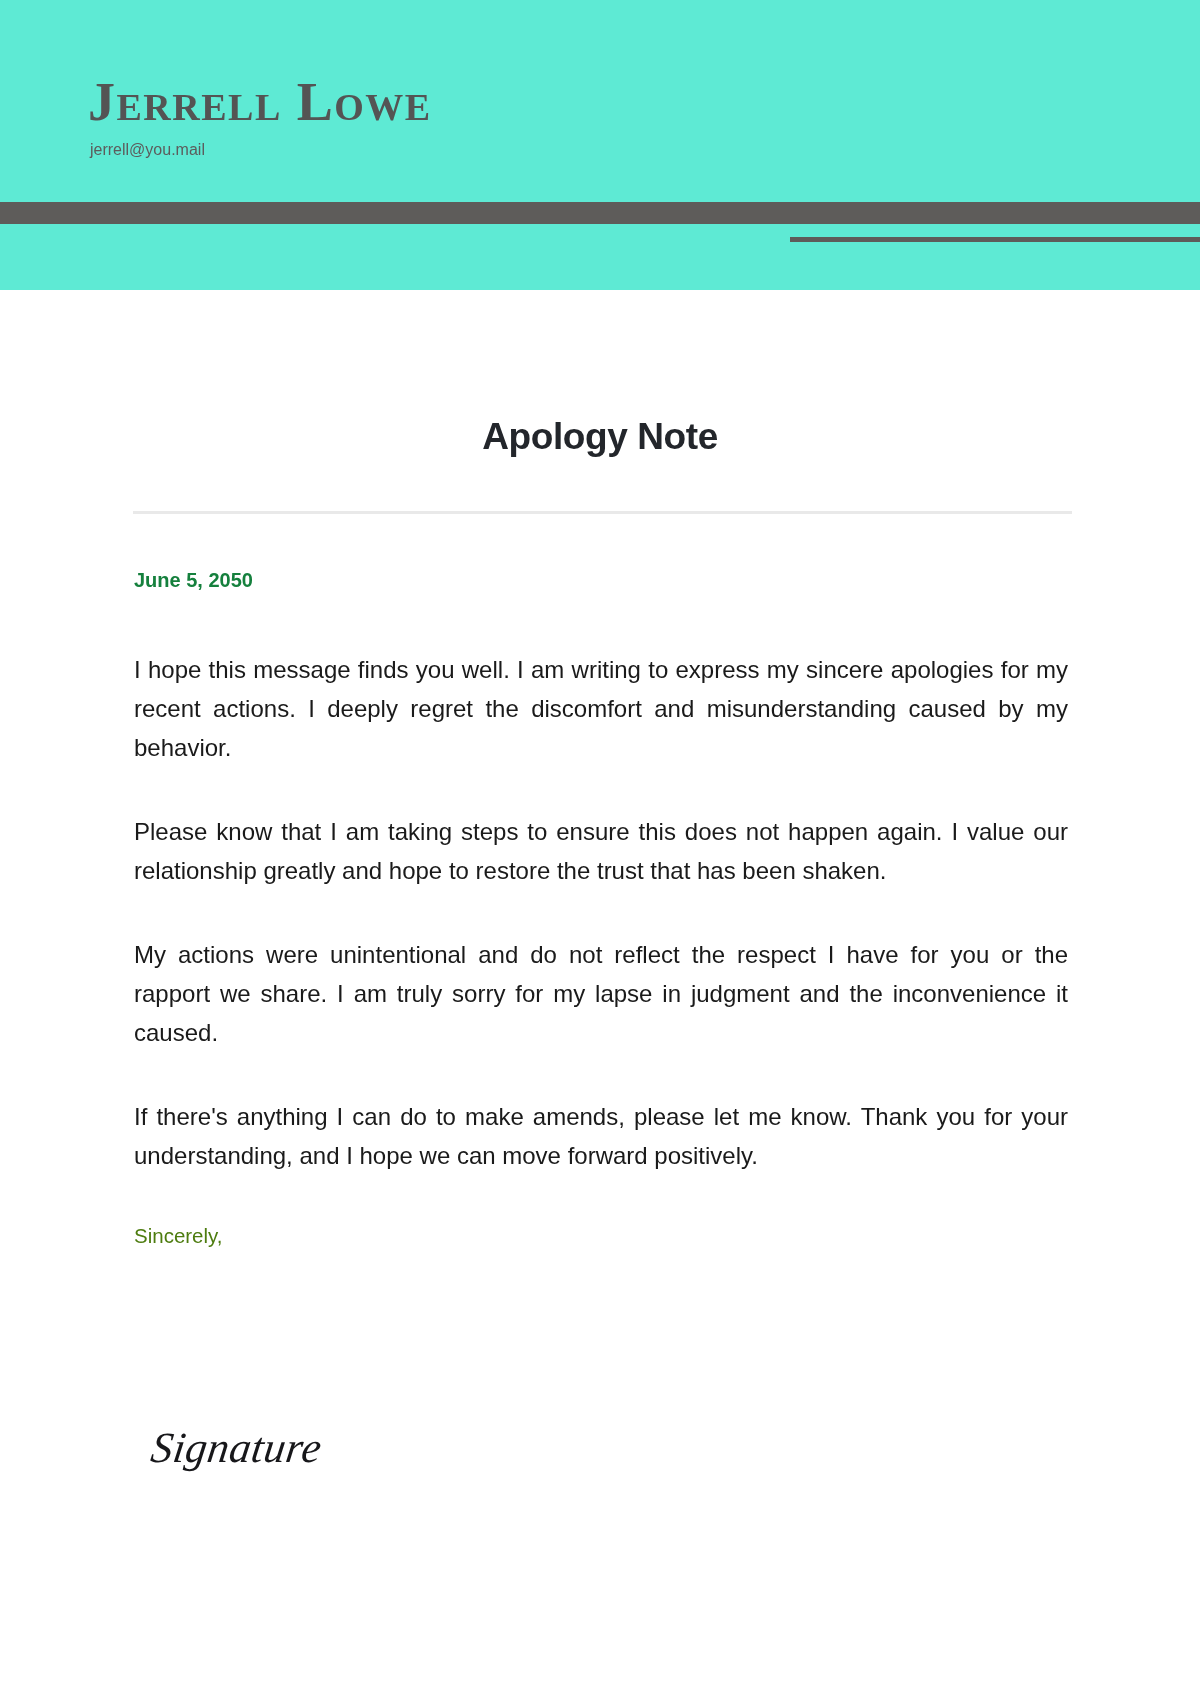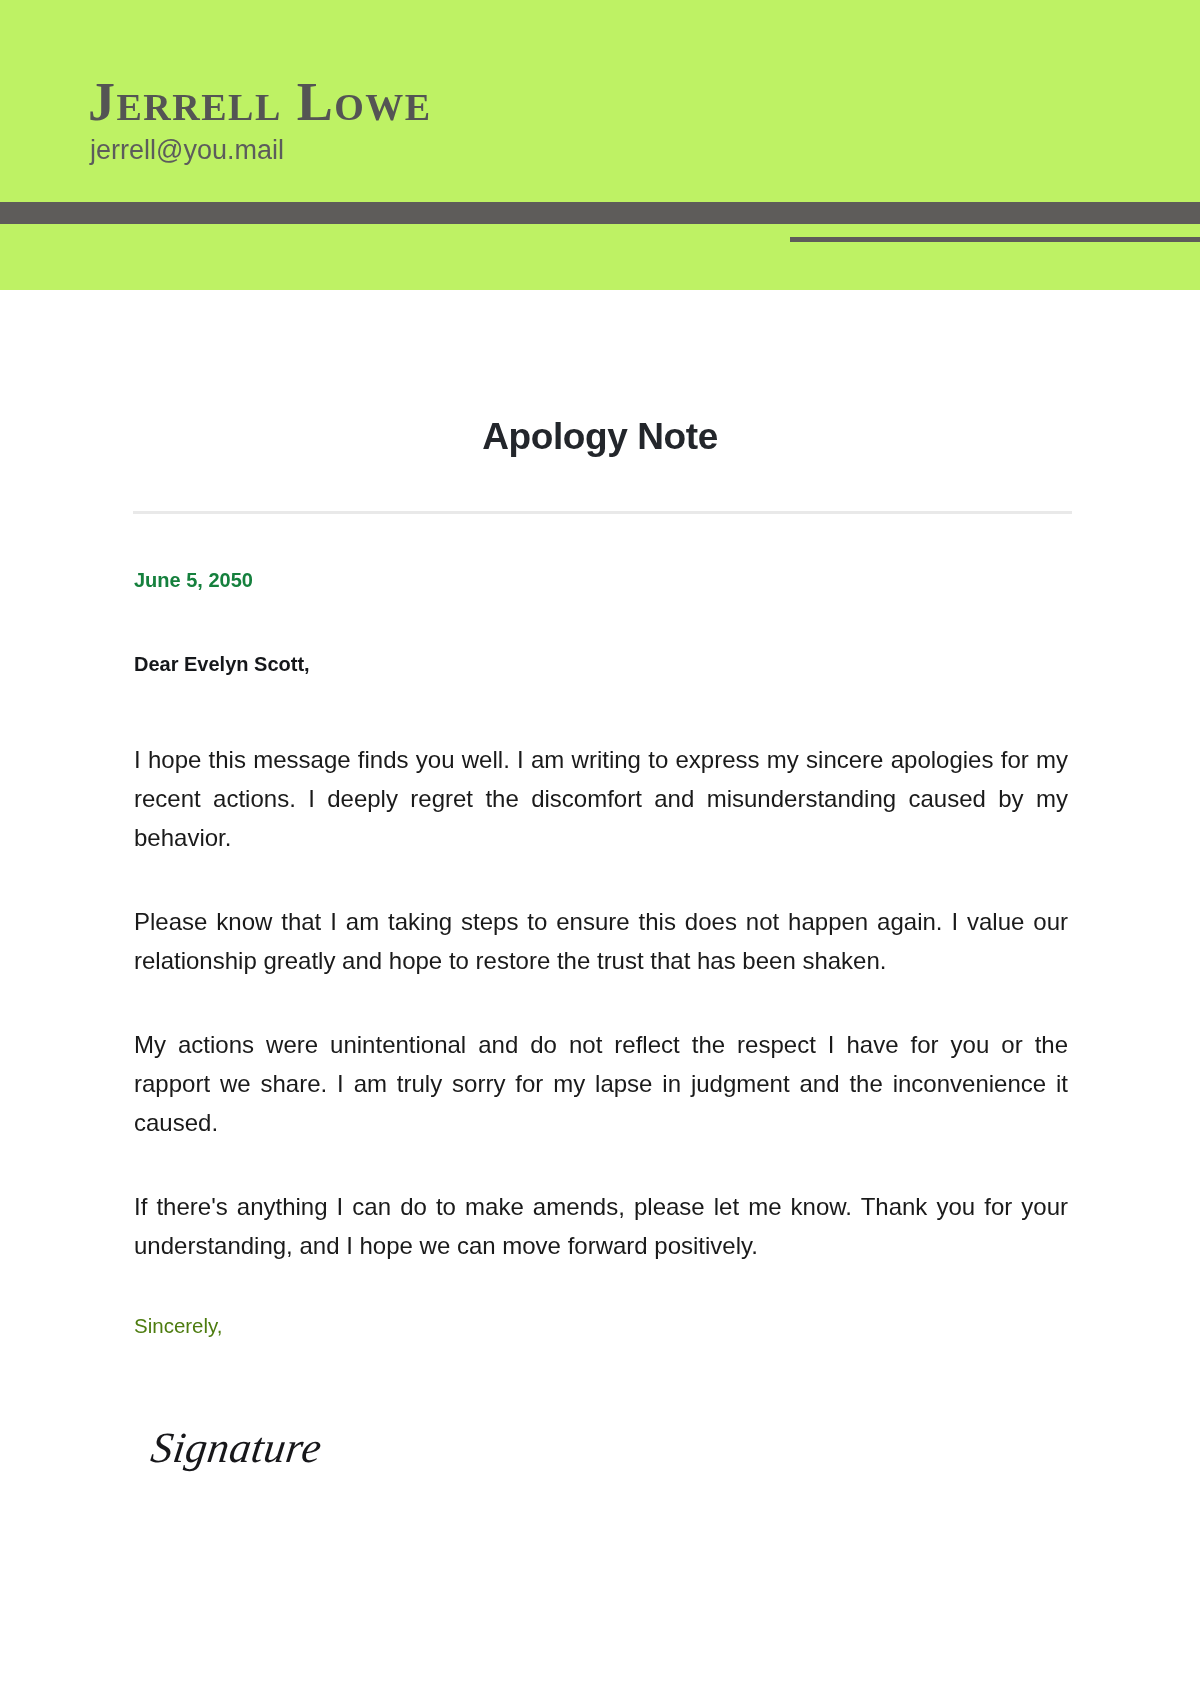--- a/index.html
+++ b/index.html
@@ -22,21 +22,21 @@
     background: #ffffff;
   }
 
   
   .letterhead {
     position: absolute;
     left: 0;
     top: 0;
     width: 1200px;
     height: 290px;
-    background: #bef264;
+    background: #5eead4;
   }
 
   .letterhead-name {
     position: absolute;
     left: 88px;
     top: 72px;
     font-family: "Liberation Serif", serif;
     font-variant: small-caps;
     font-weight: 700;
     font-size: 54px;
@@ -44,21 +44,21 @@
     letter-spacing: 1.5px;
     color: #545454;
     white-space: nowrap;
   }
 
   .letterhead-email {
     position: absolute;
     left: 90px;
     top: 136px;
     font-family: "Liberation Sans", sans-serif;
-    font-size: 27px;
+    font-size: 16px;
     line-height: 28px;
     color: #5c5c5c;
     white-space: nowrap;
   }
 
   .letterhead-bar {
     position: absolute;
     left: 0;
     top: 202px;
     width: 1200px;
@@ -176,21 +176,20 @@
     <div class="letterhead-rule"></div>
   </div>
 
   <div class="doc-title">Apology Note</div>
 
   <div class="title-divider"></div>
 
   <div class="content">
     <p class="letter-date">June 5, 2050</p>
 
-    <p class="letter-salutation">Dear Evelyn Scott,</p>
 
     <p class="letter-paragraph">I hope this message finds you well. I am writing to express my sincere apologies for my recent actions. I deeply regret the discomfort and misunderstanding caused by my behavior.</p>
 
     <p class="letter-paragraph">Please know that I am taking steps to ensure this does not happen again. I value our relationship greatly and hope to restore the trust that has been shaken.</p>
 
     <p class="letter-paragraph">My actions were unintentional and do not reflect the respect I have for you or the rapport we share. I am truly sorry for my lapse in judgment and the inconvenience it caused.</p>
 
     <p class="letter-paragraph">If there's anything I can do to make amends, please let me know. Thank you for your understanding, and I hope we can move forward positively.</p>
 
     <p class="letter-closing">Sincerely,</p>

